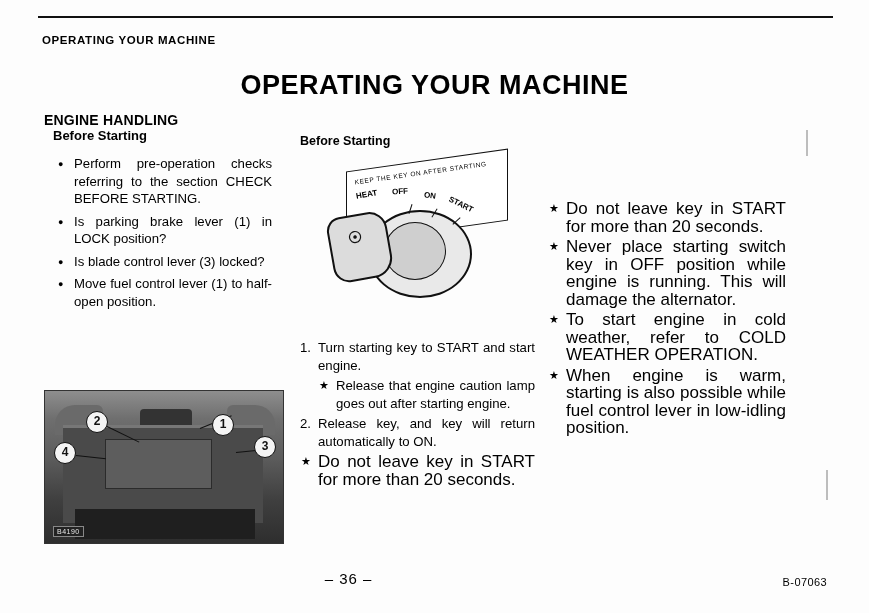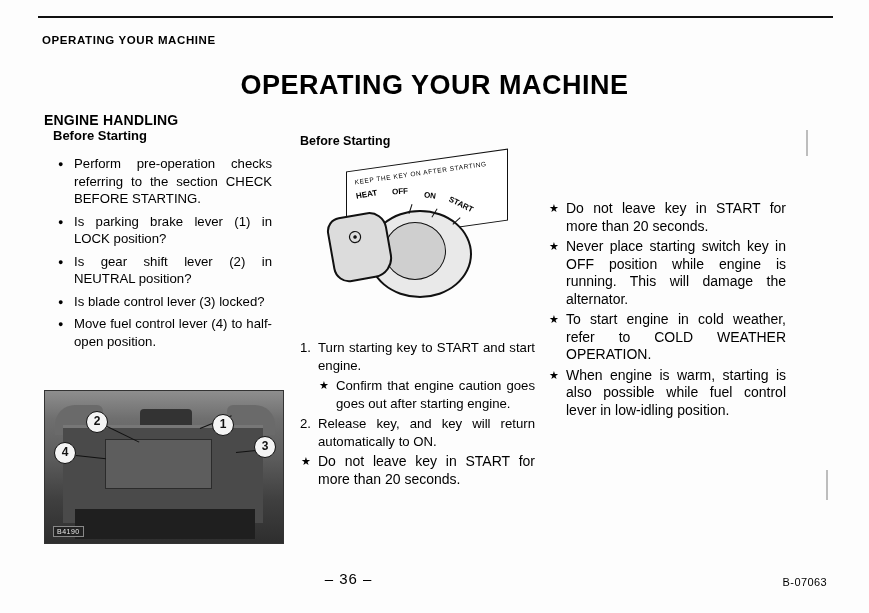--- a/index.html
+++ b/index.html
@@ -313,21 +313,21 @@
     text-align: justify;
   }
   ol.steps > li .num {
     position: absolute;
     left: 0;
     top: 0;
   }
   .star-line {
     position: relative;
     padding-left: 18px;
-    font-size: 14px;
+    font-size: 17px;
     line-height: 17.5px;
     margin-bottom: 3px;
     text-align: justify;
   }
   .star-line::before {
     content: "\2605";
     position: absolute;
     left: 1px;
     top: 0;
     font-size: 11px;
@@ -387,23 +387,22 @@
   <div class="top-rule"></div>
   <div class="running-head">OPERATING YOUR MACHINE</div>
   <div class="doc-title">OPERATING YOUR MACHINE</div>
 
   <div class="col1">
     <div class="h-engine">ENGINE HANDLING</div>
     <div class="h-before">Before Starting</div>
     <ul class="bullets">
       <li>Perform pre-operation checks referring to the section CHECK BEFORE STARTING.</li>
       <li>Is parking brake lever (1) in LOCK position?</li>
-      <li>Is gear shift lever (2) in NEUTRAL position?</li>
       <li>Is blade control lever (3) locked?</li>
-      <li>Move fuel control lever (4) to half-open position.</li>
+      <li>Move fuel control lever (1) to half-open position.</li>
     </ul>
   </div>
 
   <div class="photo">
     <div class="fender-l"></div>
     <div class="fender-r"></div>
     <div class="seat"></div>
     <div class="machine-body"></div>
     <div class="hood"></div>
     <div class="dark-floor"></div>
@@ -435,21 +434,21 @@
       <div class="dash" style="left:104px; top:46px; width:1px; height:10px; transform:rotate(18deg);"></div>
       <div class="dash" style="left:128px; top:50px; width:1px; height:10px; transform:rotate(32deg);"></div>
       <div class="dash" style="left:150px; top:58px; width:1px; height:10px; transform:rotate(48deg);"></div>
     </div>
 
     <ol class="steps">
       <li>
         <span class="num">1.</span>
         <span>Turn starting key to START and start engine.</span>
       </li>
-      <div class="sub-star">Confirm that engine caution goes goes out after starting engine.</div>
+      <div class="sub-star">Release that engine caution lamp goes out after starting engine.</div>
       <li>
         <span class="num">2.</span>
         <span>Release key, and key will return automatically to ON.</span>
       </li>
     </ol>
     <div class="star-line">Do not leave key in START for more than 20 seconds.</div>
   </div>
 
   <div class="col3">
     <div class="star-line">Do not leave key in START for more than 20 seconds.</div>

